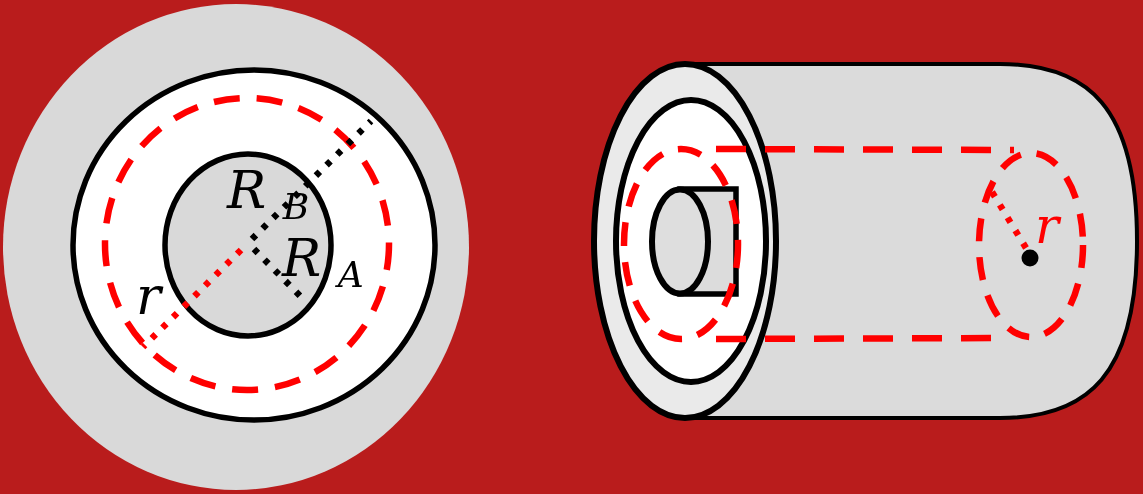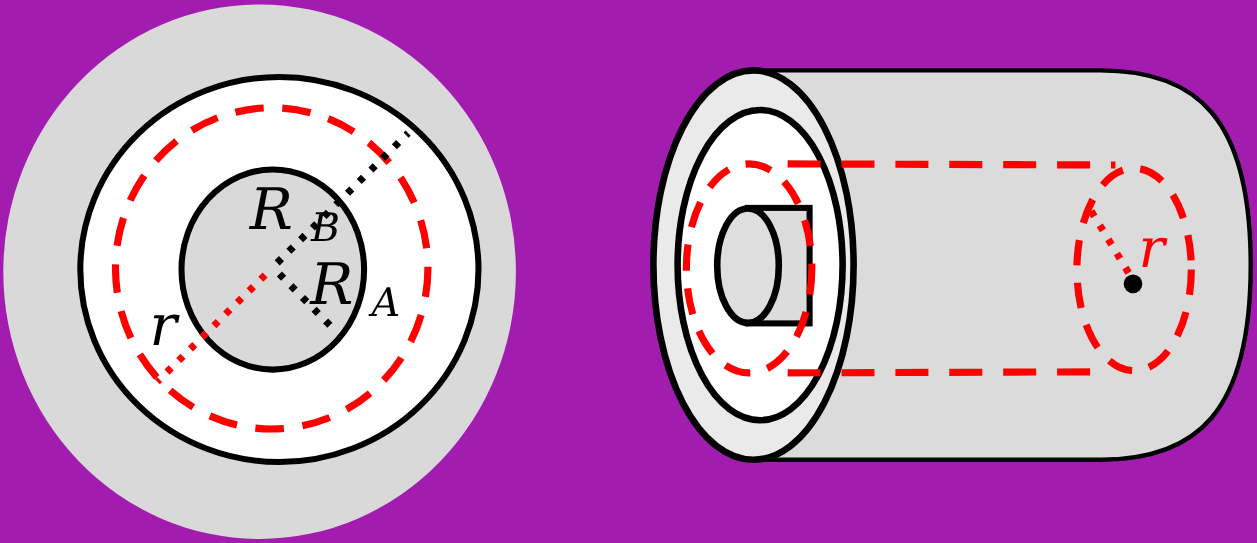--- a/index.html
+++ b/index.html
@@ -4,21 +4,21 @@
 <style>
   html, body {
     margin: 0;
     padding: 0;
     background: #000000;
   }
   .stage {
     position: relative;
     width: 1143px;
     height: 494px;
-    background: #a21caf;
+    background: #b91c1c;
     overflow: hidden;
     font-family: "DejaVu Serif", serif;
   }
   svg text {
     font-family: "DejaVu Serif", serif;
     font-style: italic;
   }
 </style>
 </head>
 <body>

